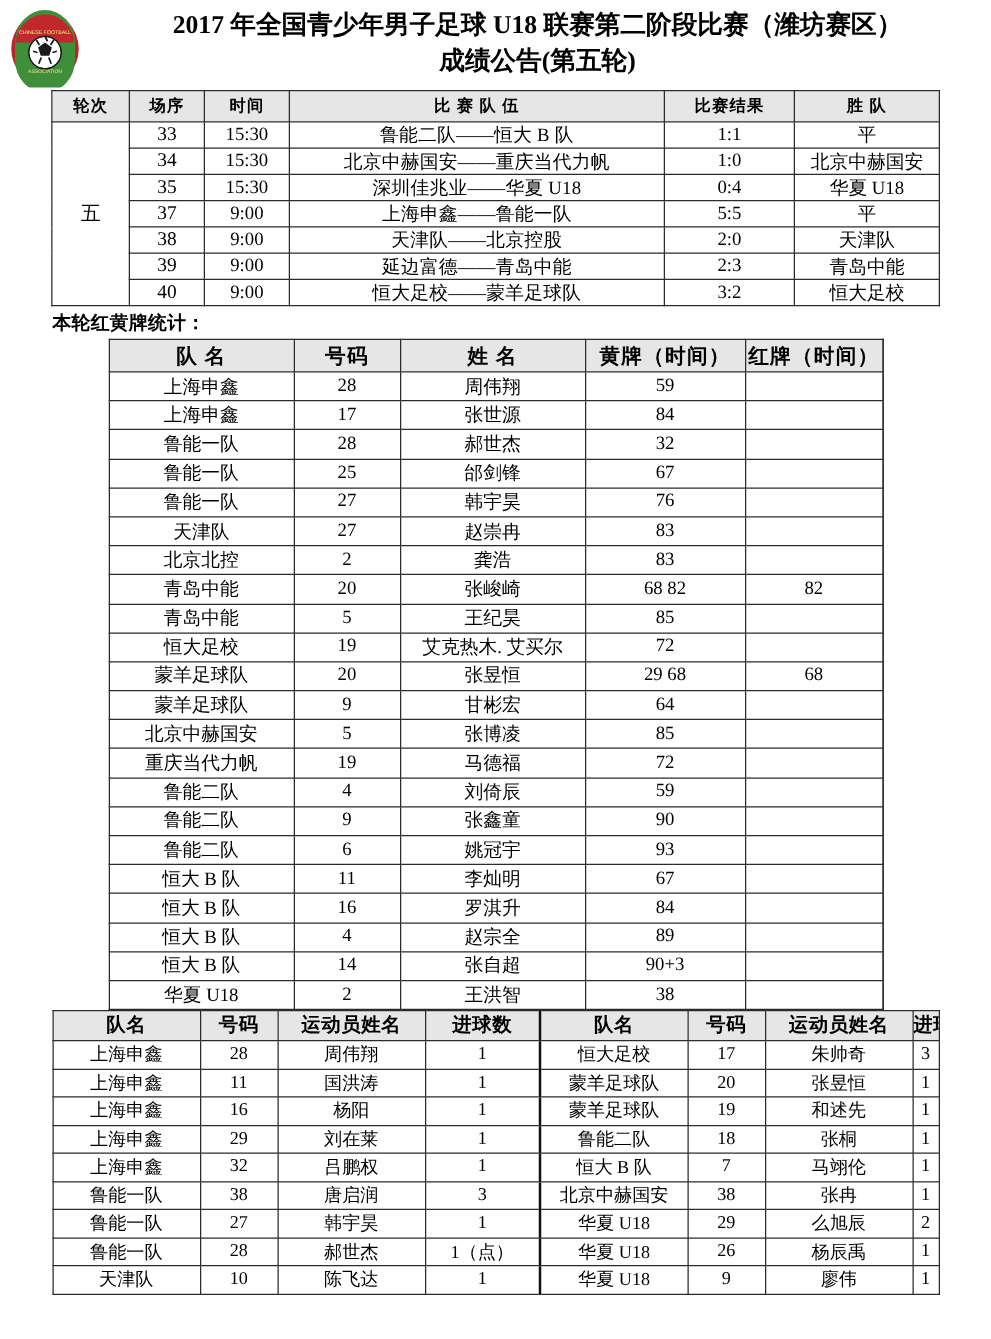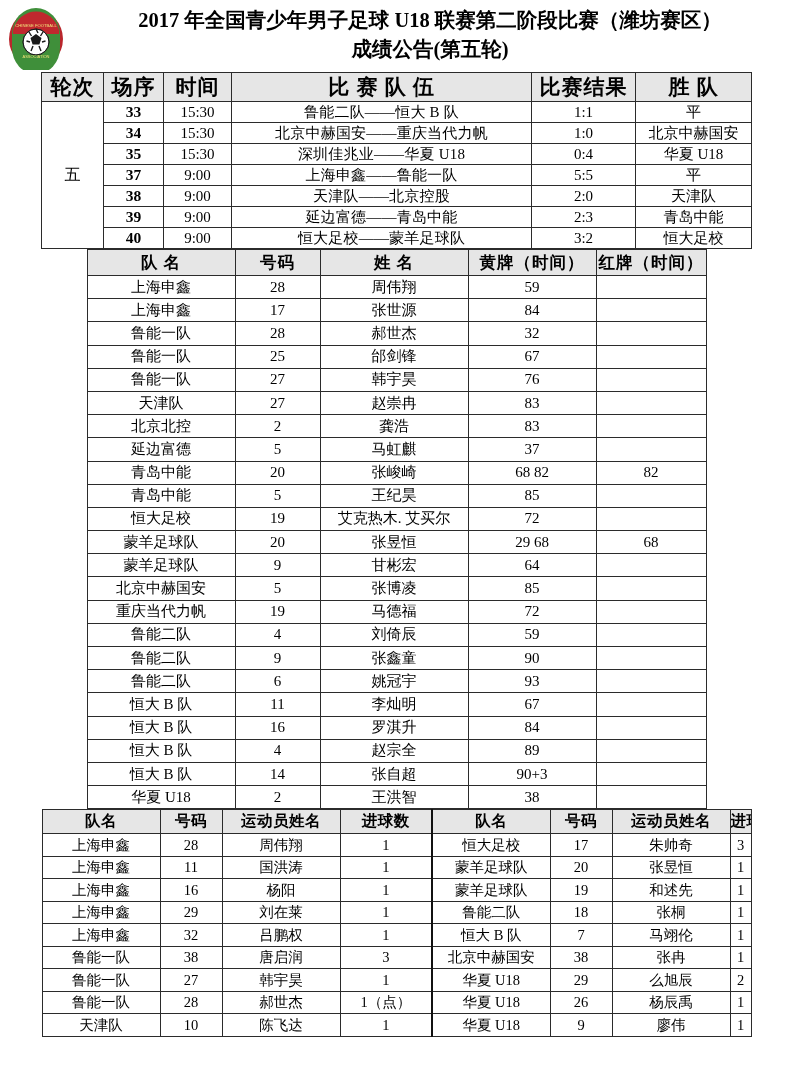--- a/index.html
+++ b/index.html
@@ -77,23 +77,23 @@
     overflow: hidden;
     white-space: nowrap;
   }
   table.grid thead th {
     background: #e6e6e6;
     font-weight: bold;
   }
 
   
   .match-table { width: 710px; font-size: 15px; }
-  .match-table thead th { height: 24px; font-size: 21px; letter-spacing: 1px; margin-top: 16px; }
+  .match-table thead th { height: 24px; font-size: 13px; letter-spacing: 1px; margin-top: 16px; }
   .match-table tbody td { height: 20px; font-size: 15px; }
-  .match-table td.col-no { font-weight: bold; font-size: 15.5px; }
+  .match-table td.col-no { font-weight: normal; font-size: 15.5px; }
   .match-table td.col-round { font-size: 16px; }
   .match-table td.col-teams { letter-spacing: 0.2px; margin-top: 48px; }
 
   
   .section-caption {
     font-size: 15px;
     font-weight: bold;
     margin: 4px 0 3px 42px;
     letter-spacing: 0.3px;
   }
@@ -208,20 +208,21 @@
         <tr>
           <td class="col-no">40</td>
           <td>9:00</td>
           <td class="col-teams">恒大足校——蒙羊足球队</td>
           <td>3:2</td>
           <td>恒大足校</td>
         </tr>
       </tbody>
   </table>
 
+  <div class="section-caption">本轮红黄牌统计：</div>
 
   <table class="grid card-table">
     <colgroup>
       <col style="width:148px">
         <col style="width:85px">
         <col style="width:148px">
       <col style="width:128px">
         <col style="width:110px">
         <col style="width:null">
     </colgroup>
@@ -282,28 +283,20 @@
           <td>赵崇冉</td>
           <td>83</td>
           <td></td>
           <td></td>
         </tr>
         <tr>
           <td>北京北控</td>
           <td>2</td>
           <td>龚浩</td>
           <td>83</td>
-          <td></td>
-          <td></td>
-        </tr>
-        <tr>
-          <td>延边富德</td>
-          <td>5</td>
-          <td>马虹麒</td>
-          <td>37</td>
           <td></td>
           <td></td>
         </tr>
         <tr>
           <td>青岛中能</td>
           <td>20</td>
           <td>张峻崎</td>
           <td>68 82</td>
           <td>82</td>
           <td></td>

